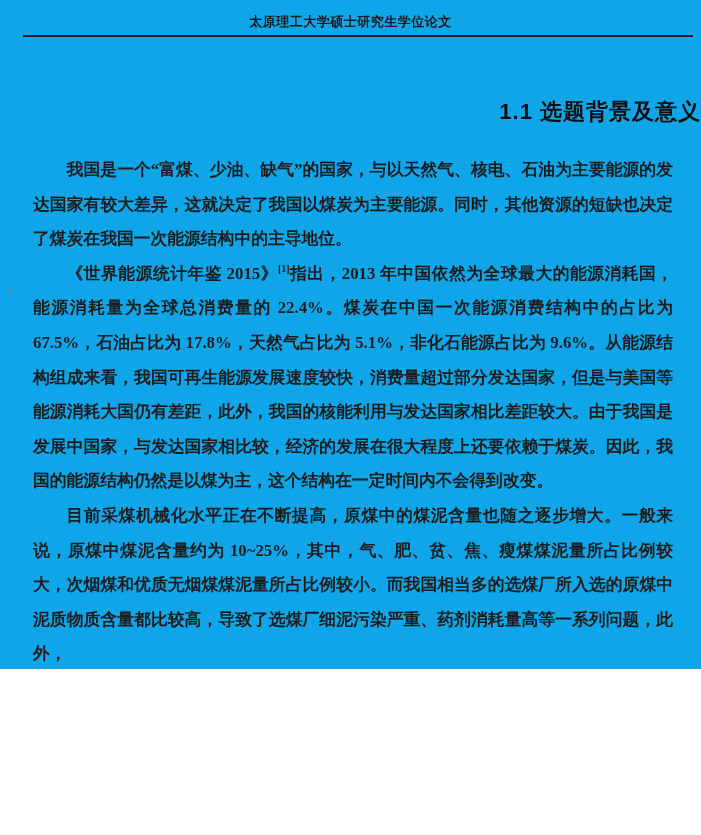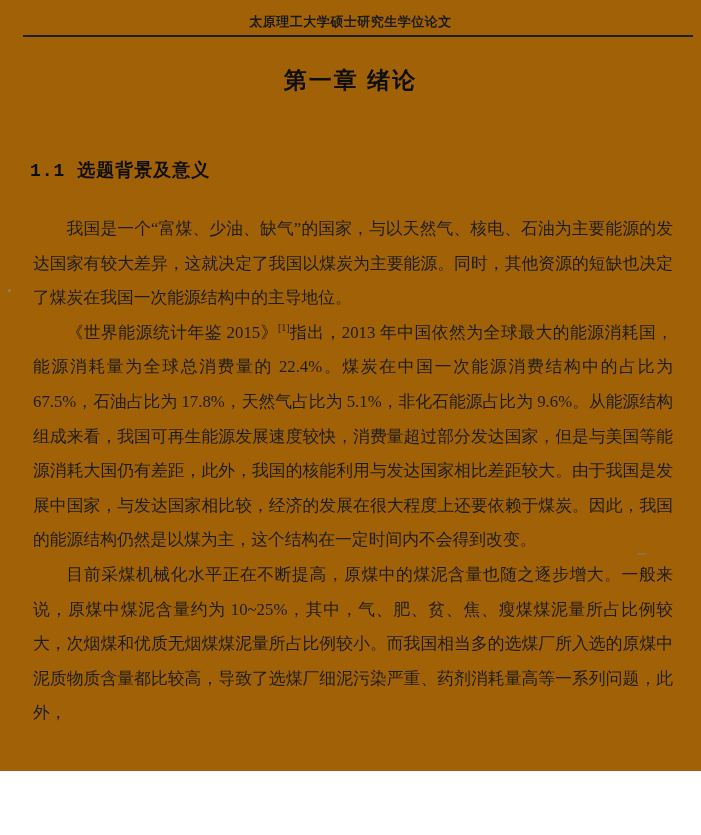--- a/index.html
+++ b/index.html
@@ -6,22 +6,22 @@
   html, body { background: #ffffff; }
   body {
     font-family: "Liberation Serif", "DejaVu Serif", serif;
     width: 701px;
     height: 835px;
     overflow: hidden;
   }
   .page {
     position: relative;
     width: 701px;
-    height: 771px;
-    background: #a16207;
+    height: 669px;
+    background: #0ea5e9;
     color: #1b1b1b;
     overflow: hidden;
   }
   
   .running-header {
     padding-top: 13px;
   }
   .header-text {
     text-align: center;
     font-size: 13px;
@@ -42,39 +42,41 @@
     font-family: "Liberation Sans", "DejaVu Sans", sans-serif;
     font-size: 23px;
     line-height: 31px;
     font-weight: bold;
     color: #0e0e0e;
     letter-spacing: 2px;
   }
   
   .section-heading {
     margin: 62px 0 0 30px;
-    font-family: Liberation Mono, monospace;
-    font-size: 18px;
+    font-family: Liberation Sans, sans-serif;
+    font-size: 22px;
     line-height: 26px;
     font-weight: bold;
     color: #0e0e0e;
     letter-spacing: 1px;
+    text-align: right;
   }
   
   .body-text {
     margin: 28px 28px 0 33px;
     width: 640px;
     font-size: 16.8px;
     line-height: 34.6px;
     text-align: justify;
     color: #1c1c1c;
   }
   .body-text p {
     text-indent: 2em;
     margin: 0;
+    font-weight: bold;
   }
   sup.citation {
     font-size: 10px;
     vertical-align: super;
     line-height: 0;
   }
   
   .speck-dot {
     position: absolute;
     left: 8px;
@@ -98,21 +100,20 @@
 </head>
 <body>
 
 <div class="page">
 
   <div class="running-header">
     <div class="header-text">太原理工大学硕士研究生学位论文</div>
     <div class="header-rule"></div>
   </div>
 
-  <h1 class="chapter-title">第一章 绪论</h1>
 
   <h2 class="section-heading">1.1 选题背景及意义</h2>
 
   <div class="body-text">
 
     <p>我国是一个“富煤、少油、缺气”的国家，与以天然气、核电、石油为主要能源的发达国家有较大差异，这就决定了我国以煤炭为主要能源。同时，其他资源的短缺也决定了煤炭在我国一次能源结构中的主导地位。</p>
 
     <p><span>《世界能源统计年鉴 2015》</span><sup class="citation">[1]</sup><span>指出，2013 年中国依然为全球最大的能源消耗国，能源消耗量为全球总消费量的 22.4%。煤炭在中国一次能源消费结构中的占比为 67.5%，石油占比为 17.8%，天然气占比为 5.1%，非化石能源占比为 9.6%。从能源结构组成来看，我国可再生能源发展速度较快，消费量超过部分发达国家，但是与美国等能源消耗大国仍有差距，此外，我国的核能利用与发达国家相比差距较大。由于我国是发展中国家，与发达国家相比较，经济的发展在很大程度上还要依赖于煤炭。因此，我国的能源结构仍然是以煤为主，这个结构在一定时间内不会得到改变。</span></p>
 
 

